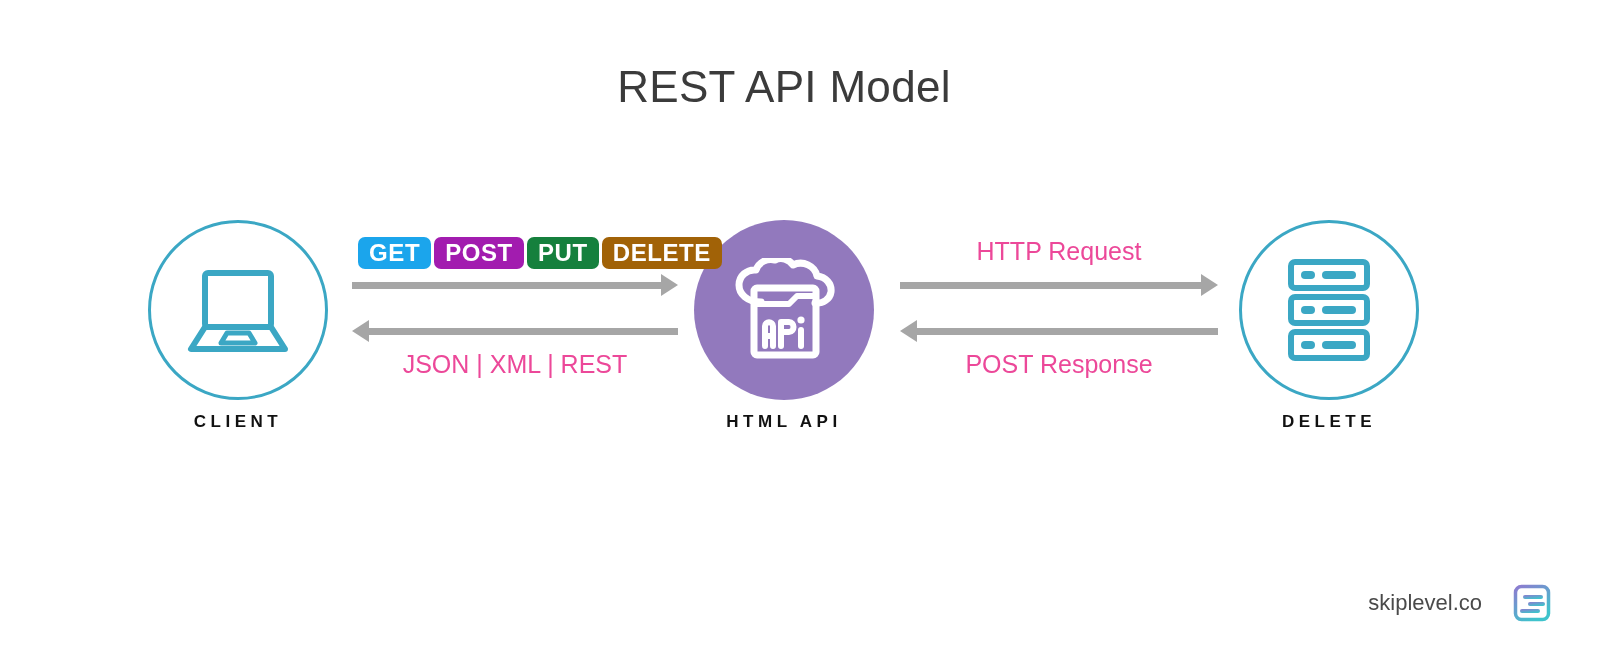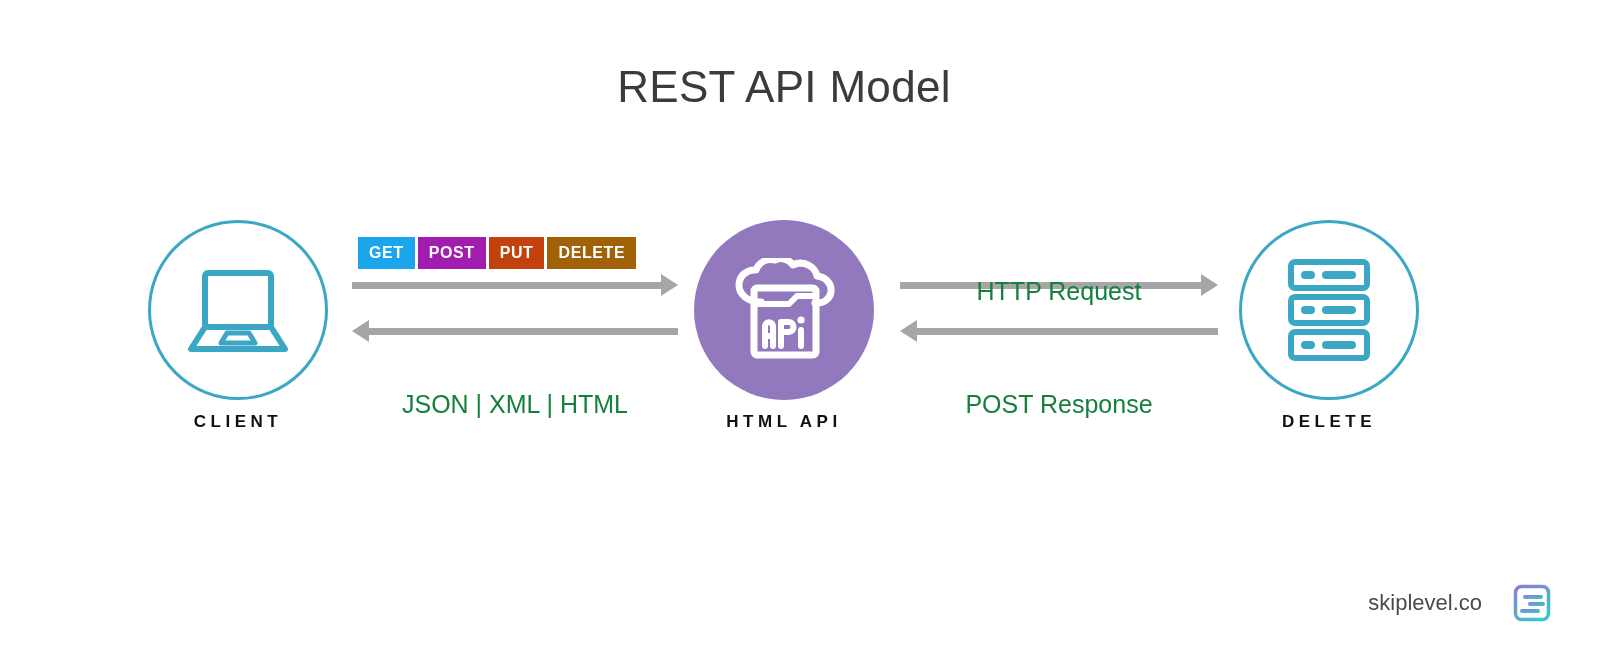--- a/index.html
+++ b/index.html
@@ -111,38 +111,37 @@
     position: absolute;
     left: 358px;
     top: 237px;
     display: flex;
     gap: 3px;
     align-items: center;
   }
   .badge {
     height: 32px;
     padding: 0 11px;
-    border-radius: 0;
+    border-radius: 7px;
     color: #ffffff;
-    font-size: 16px;
+    font-size: 24px;
     font-weight: 700;
     letter-spacing: 0.6px;
     display: flex;
     align-items: center;
     justify-content: center;
   }
 
   
   .edge-label {
     position: absolute;
     text-align: center;
     font-size: 25px;
-    color: #15803d;
+    color: #ec4899;
     white-space: nowrap;
-    margin-top: 40px;
   }
   #label-payload   { left: 352px; top: 350px; width: 326px; }
   #label-request   { left: 900px; top: 237px; width: 318px; }
   #label-response  { left: 900px; top: 350px; width: 318px; }
 
   
   .footer {
     position: absolute;
     right: 48px;
     bottom: 28px;
@@ -223,25 +222,25 @@
     <div class="arrow-head right"></div>
   </div>
   <div class="arrow-row" id="arrow-res-right">
     <div class="arrow-line"></div>
     <div class="arrow-head left"></div>
   </div>
 
   <div class="badges">
     <div class="badge" style="background:#1ba5ec">GET</div>
     <div class="badge" style="background:#a21caf">POST</div>
-    <div class="badge" style="background:#c2410c">PUT</div>
+    <div class="badge" style="background:#15803d">PUT</div>
     <div class="badge" style="background:#a16207">DELETE</div>
   </div>
 
-  <div class="edge-label" id="label-payload">JSON | XML | HTML</div>
+  <div class="edge-label" id="label-payload">JSON | XML | REST</div>
   <div class="edge-label" id="label-request">HTTP Request</div>
   <div class="edge-label" id="label-response">POST Response</div>
 
   <div class="footer">
     <div class="footer-text">skiplevel.co</div>
     <svg class="footer-logo" viewBox="0 0 40 40">
       <defs>
         <linearGradient id="lg" x1="0" y1="0" x2="0.6" y2="1">
           <stop offset="0%" stop-color="#8e7bd0"></stop>
           <stop offset="100%" stop-color="#3fc3cc"></stop>

